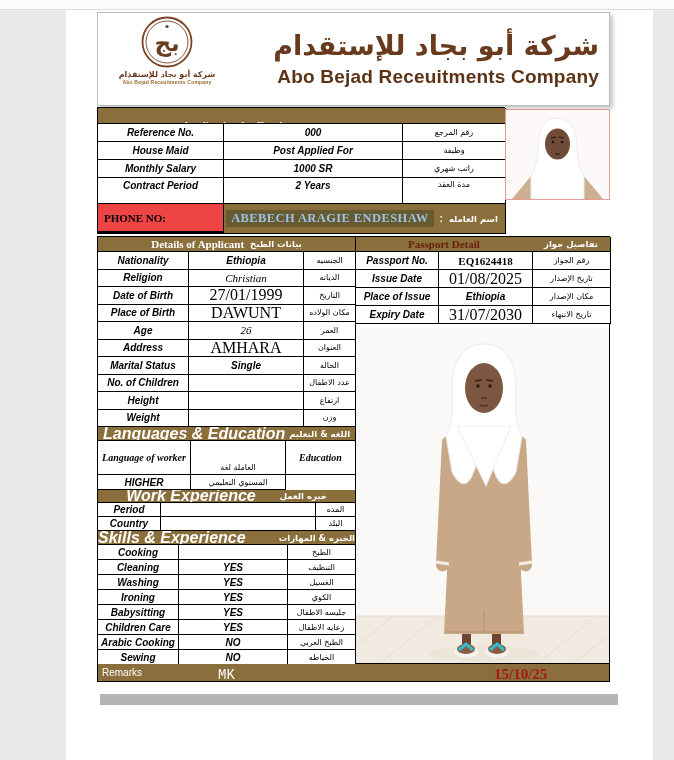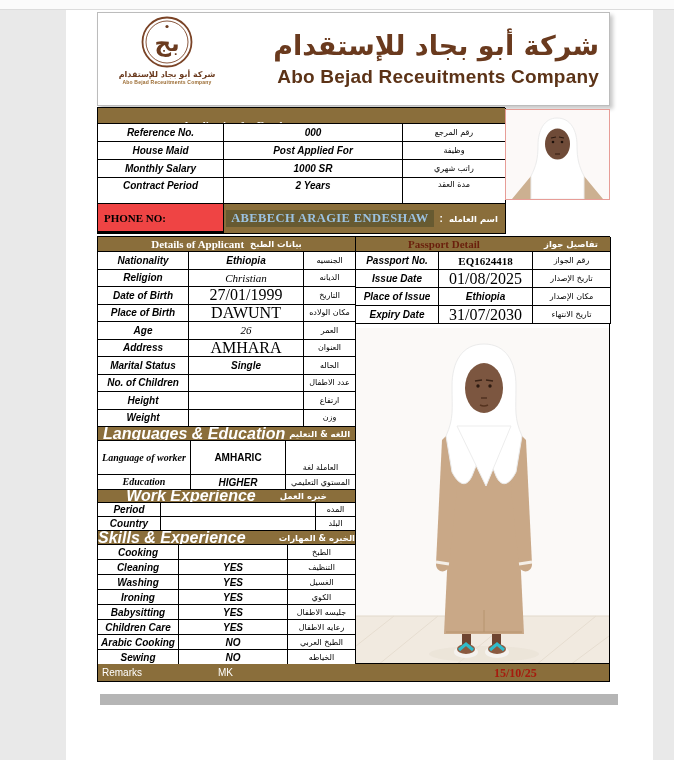--- a/index.html
+++ b/index.html
@@ -84,23 +84,23 @@
   .pass-hdr .ar { width:78px; text-align:center; }
 
   .photo-area { flex:1; border-left:1px solid #000; border-right:1px solid #000; border-bottom:1px solid #000;
                 background:#fff; position:relative; overflow:hidden; }
   .photo-area svg { position:absolute; left:0; top:4px; }
 
   
   .remarks-bar { position:relative; width:513px; height:18px; background:var(--bar-gold,#8a6e3b);
                  border:1px solid #000; border-top:none; }
   .remarks-label { position:absolute; left:4px; top:3px; color:#fff; font-size:10px; }
-  .remarks-value { position:absolute; left:120px; top:3px; color:#fff; font-size:10px; }
+  .remarks-value { position:absolute; left:120px; top:3px; color:#fff; font-size:14px;font-family:Liberation Mono, monospace; }
   .remarks-date { position:absolute; left:396px; top:2px; color:var(--date-red,#a61b0e);
-                  font-family:"Liberation Serif", serif; font-weight:bold; font-size:12px; }
+                  font-family:"Liberation Serif", serif; font-weight:bold; font-size:15px; }
 
   .shadow-strip { position:absolute; left:34px; top:684px; width:518px; height:11px; background:#b5b5b5; }
 </style>
 </head>
 <body>
 
 <div class="screen">
   <div class="top-strip"></div>
 
   <div class="page">
@@ -222,21 +222,20 @@
             <div class="cell arb">وزن</div>
           </div>
 
           <div class="grid-table lang-table">
             <div class="cell hdr" style="gap:4px;">
               <span class="en-bi">Languages &amp; Education</span>
               <span class="ar">اللغه &amp; التعليم</span>
             </div>
 
             <div class="cell lbl">Language of worker</div>
-            <div class="cell v-b">AMHARIC</div>
             <div class="cell arb">العاملة لغة</div>
 
             <div class="cell lbl">Education</div>
             <div class="cell v-bi">HIGHER</div>
             <div class="cell arb">المستوي التعليمي</div>
           </div>
 
           <div class="grid-table work-table">
             <div class="cell hdr" style="gap:24px;">
               <span class="en-bi">Work Experience</span>

